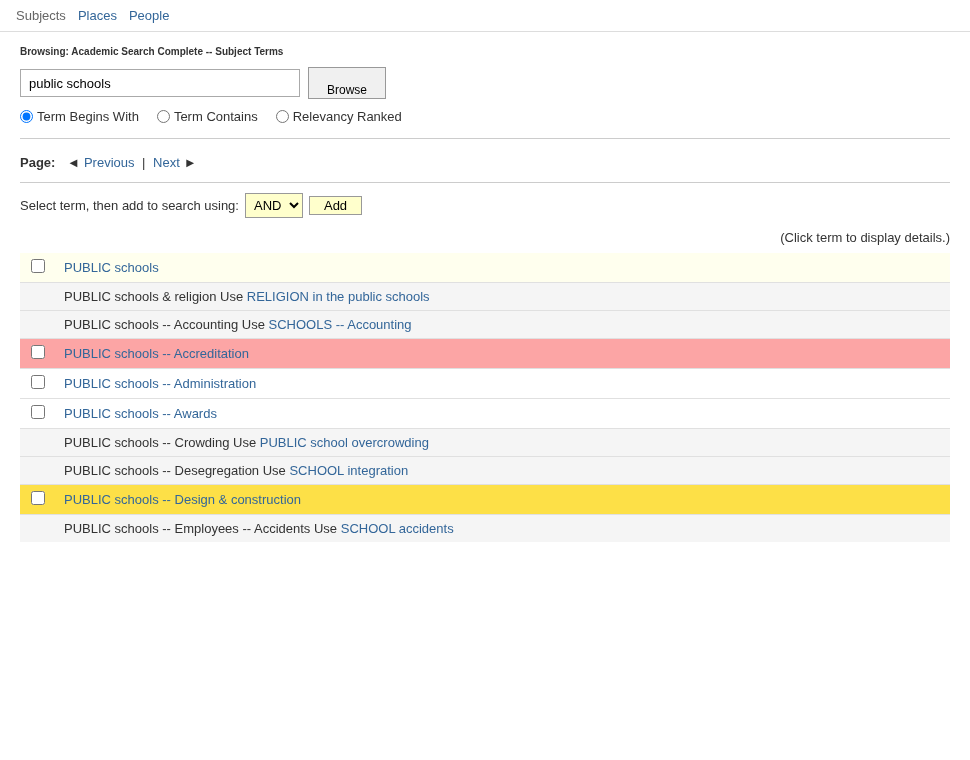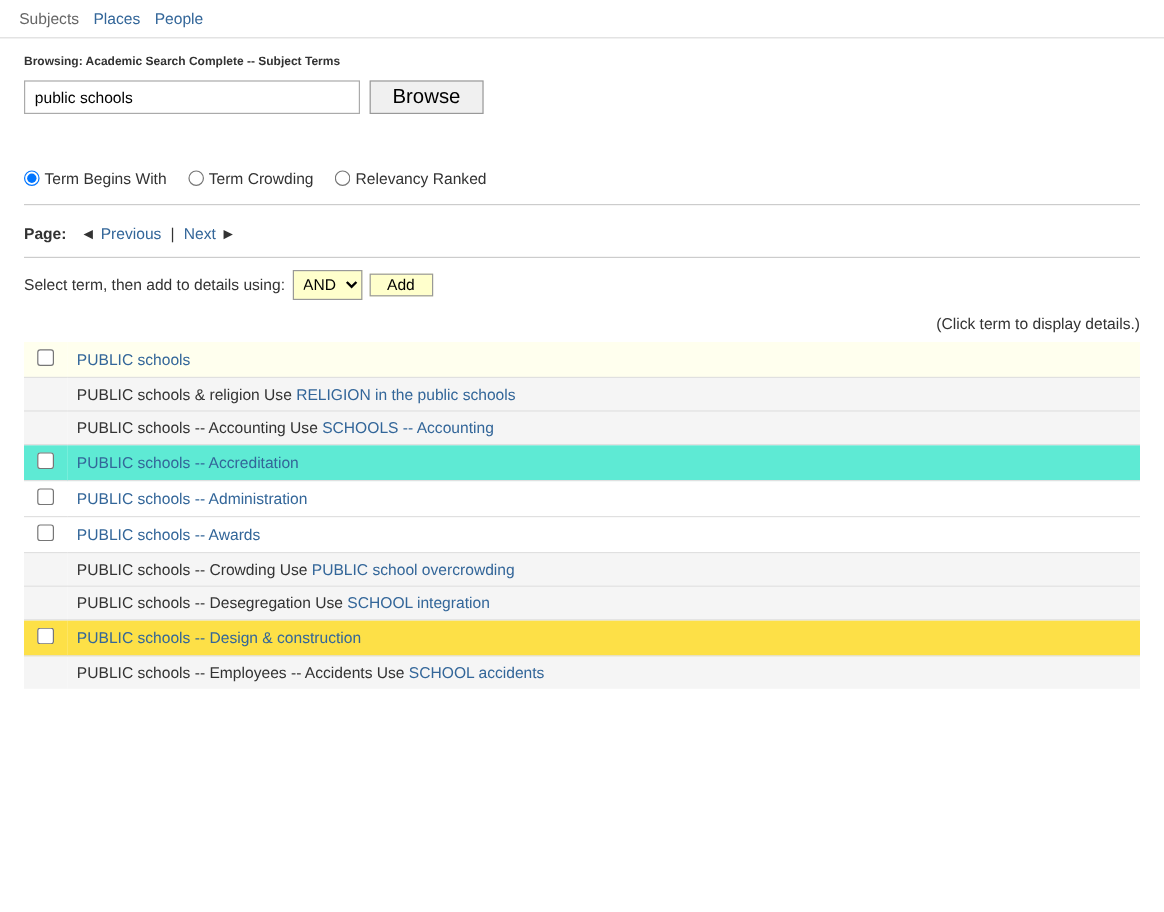--- a/index.html
+++ b/index.html
@@ -41,38 +41,37 @@
     .search-input {
       border: 1px solid #aaa;
       padding: 4px 8px;
       font-size: 13px;
       width: 280px;
       height: 28px;
     }
     .browse-btn {
       background: #f0f0f0;
       border: 1px solid #999;
-      padding: 3px 18px;
-      font-size: 17px;
+      padding: 15px 18px;
+      font-size: 12px;
       cursor: pointer;
       height: 28px;
     }
     .radio-row {
       display: flex;
       align-items: center;
       gap: 18px;
       margin-bottom: 14px;
       font-size: 13px;
     }
     .radio-row label {
       display: flex;
       align-items: center;
       gap: 4px;
       cursor: pointer;
-      margin-top: 36px;
     }
     .divider {
       border: none;
       border-top: 1px solid #ccc;
       margin: 8px 0;
     }
     .page-nav {
       padding: 8px 0;
       font-size: 13px;
       display: flex;
@@ -176,21 +175,21 @@
     <button class="browse-btn">Browse</button>
   </div>
 
   <div class="radio-row">
     <label>
       <input type="radio" name="search_type" checked="" style="">
       <span>Term Begins With</span>
     </label>
     <label>
       <input type="radio" name="search_type" style="">
-      <span>Term Crowding</span>
+      <span>Term Contains</span>
     </label>
     <label>
       <input type="radio" name="search_type" style="">
       <span>Relevancy Ranked</span>
     </label>
   </div>
 
   <hr class="divider">
 
   <div class="page-nav">
@@ -199,21 +198,21 @@
     <span>◄</span>
     <a href="#">Previous</a>
     &nbsp;|&nbsp;
     <a href="#">Next</a>
     <span>►</span>
   </div>
 
   <hr class="divider2">
 
   <div class="select-row">
-    <span class="select-label">Select term, then add to details using:</span>
+    <span class="select-label">Select term, then add to search using:</span>
     <div class="and-select-wrapper">
       <select class="and-select">
         <option>AND</option>
         <option>OR</option>
         <option>NOT</option>
       </select>
     </div>
     <button class="add-btn">Add</button>
   </div>
 
@@ -226,21 +225,21 @@
           <td><a href="#" class="term-link">PUBLIC schools</a></td>
         </tr>
         <tr style="background: rgb(245, 245, 245);">
           <td class="checkbox-cell"></td>
           <td><span class="use-text">PUBLIC schools &amp; religion  </span><span class="use-keyword">Use </span><a href="#" class="term-link">RELIGION in the public schools</a></td>
         </tr>
         <tr style="background: rgb(245, 245, 245);">
           <td class="checkbox-cell"></td>
           <td><span class="use-text">PUBLIC schools -- Accounting  </span><span class="use-keyword">Use </span><a href="#" class="term-link">SCHOOLS -- Accounting</a></td>
         </tr>
-        <tr style="background: #5eead4; margin-top: 32px;">
+        <tr style="background: #fca5a5; margin-top: 32px;">
           <td class="checkbox-cell"><input type="checkbox" style=""></td>
           <td><a href="#" class="term-link">PUBLIC schools -- Accreditation</a></td>
         </tr>
         <tr style="background: rgb(255, 255, 255);">
           <td class="checkbox-cell"><input type="checkbox" style=""></td>
           <td><a href="#" class="term-link">PUBLIC schools -- Administration</a></td>
         </tr>
         <tr style="background: rgb(255, 255, 255);">
           <td class="checkbox-cell"><input type="checkbox" style=""></td>
           <td><a href="#" class="term-link">PUBLIC schools -- Awards</a></td>

